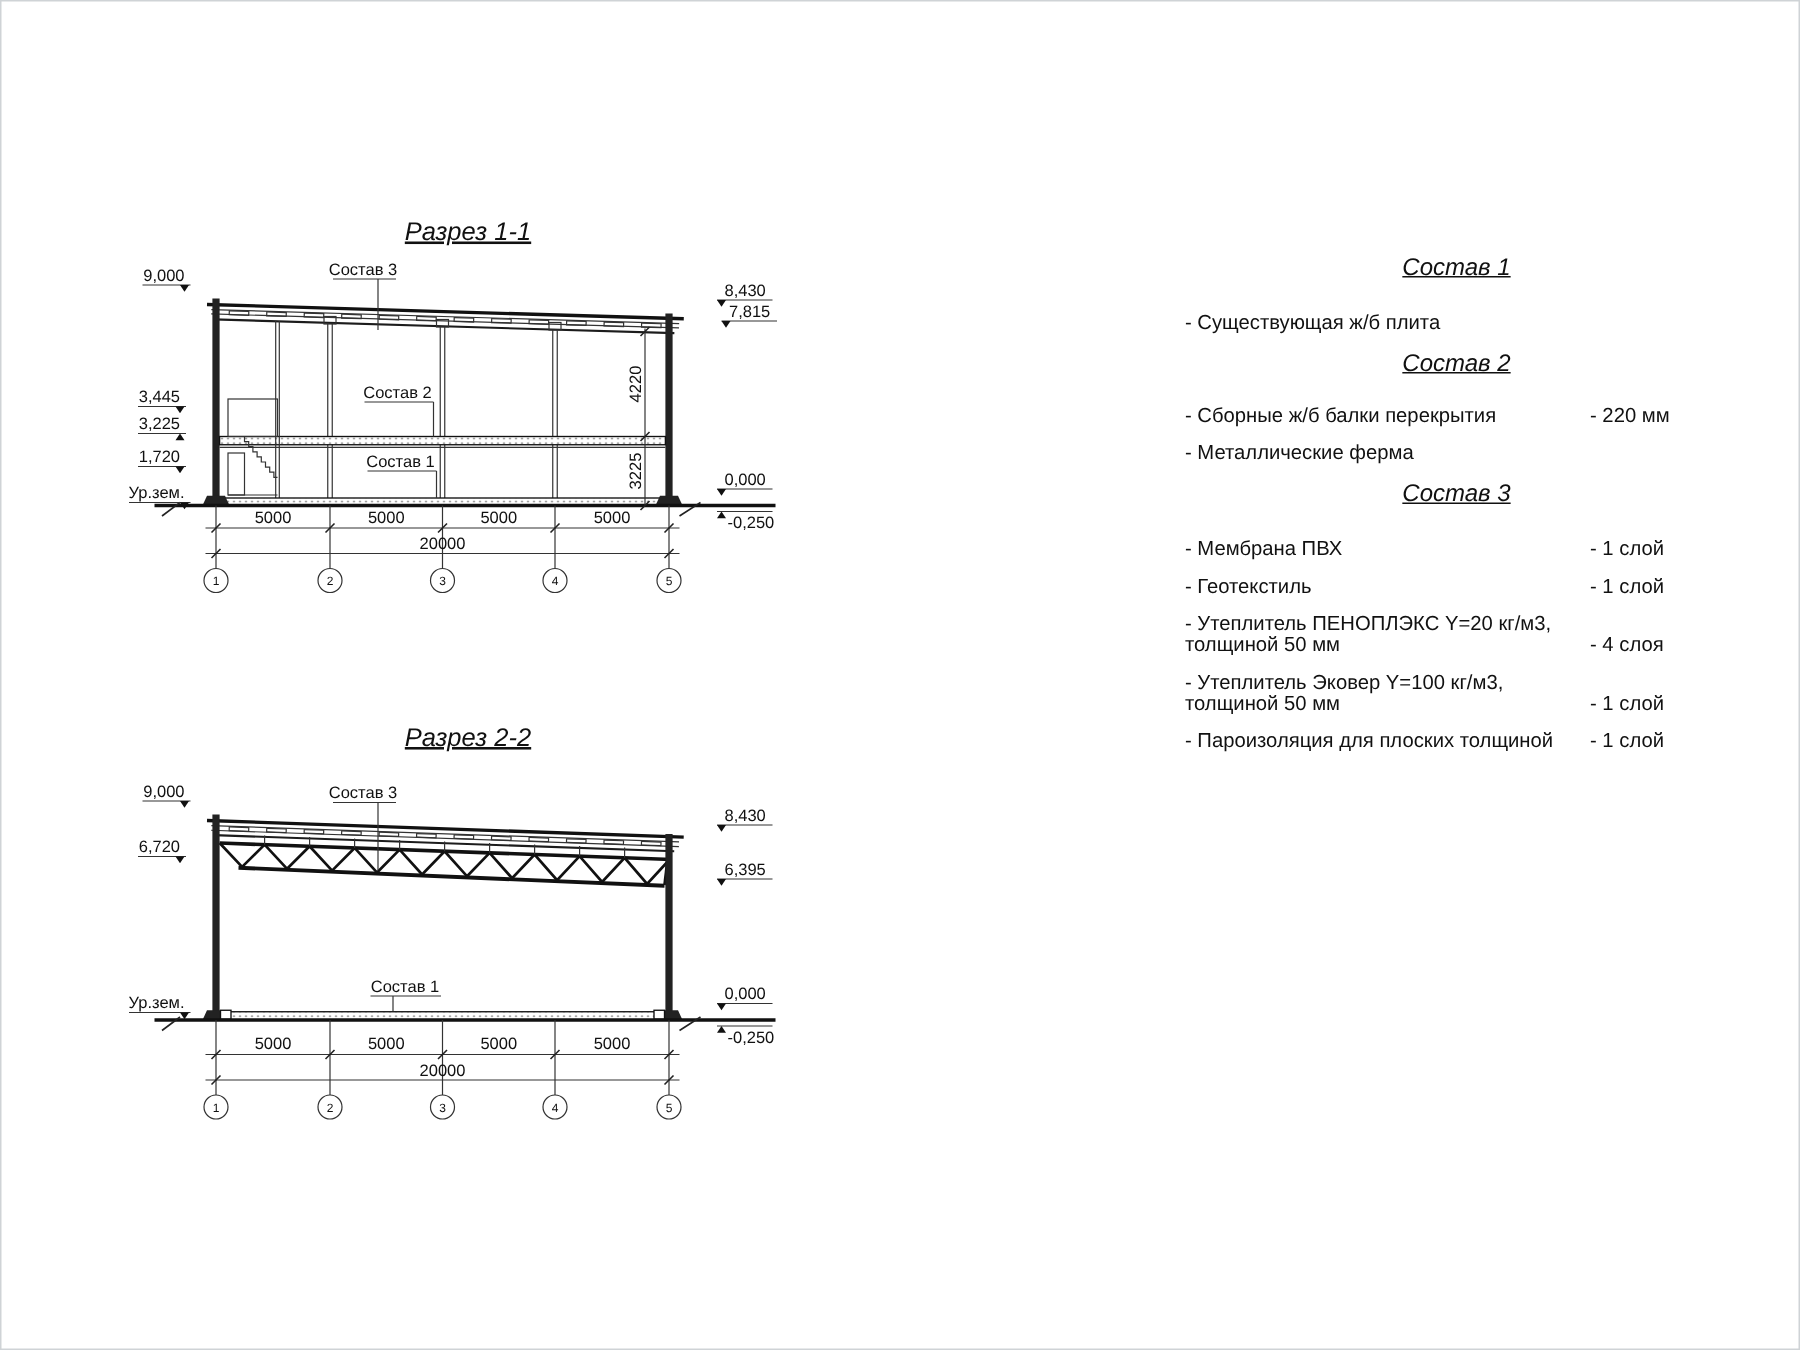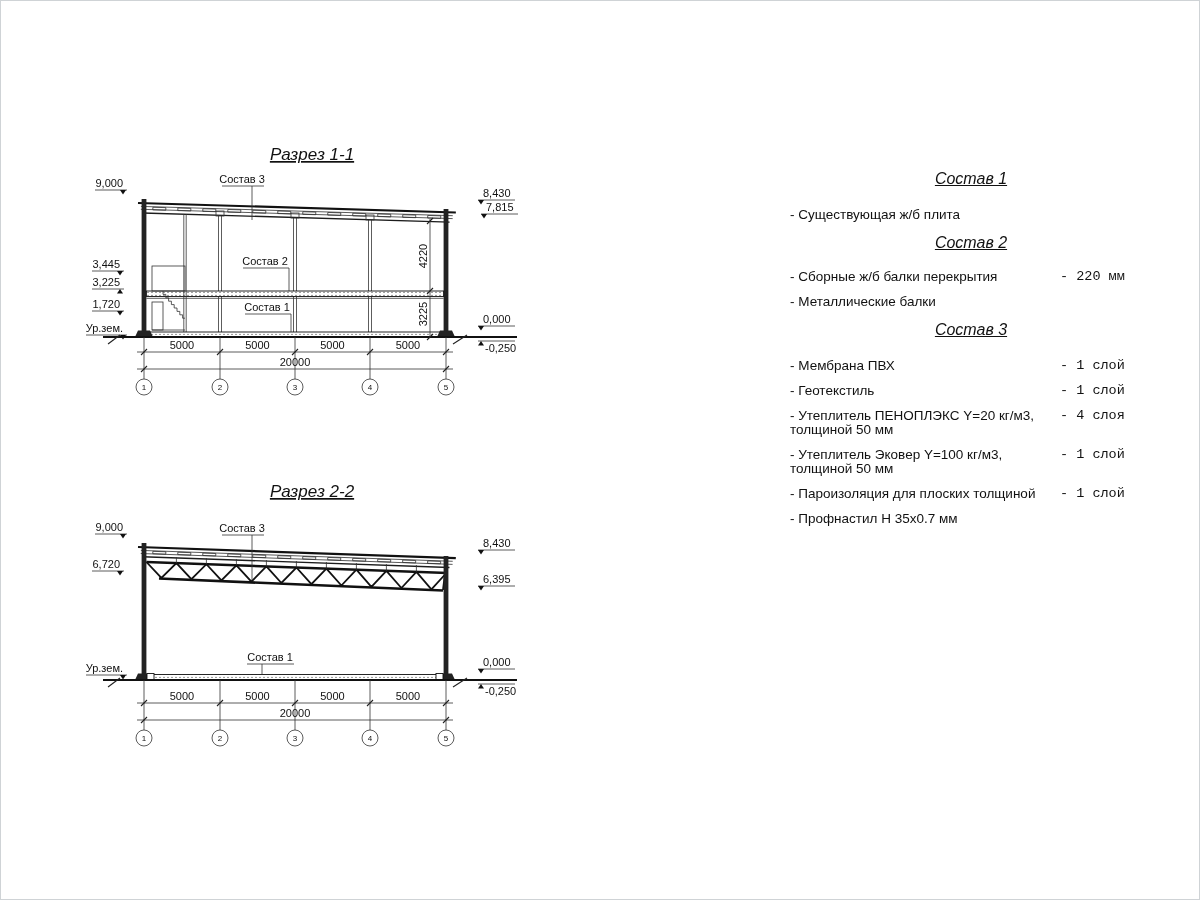--- a/index.html
+++ b/index.html
@@ -14,23 +14,23 @@
   .thin{stroke:#333;stroke-width:.8;fill:none;}
   .med{stroke:#1c1c1c;stroke-width:1.4;fill:none;}
   .thick{stroke:#111;stroke-width:2.2;fill:none;}
   .tick{stroke:#222;stroke-width:1.1;}
   .flag{fill:#111;}
   .specs{position:absolute;left:790px;top:172px;width:362px;font-size:13.5px;line-height:14px;color:#111;}
   .spec-title{font-size:16px;font-style:italic;font-weight:normal;text-align:center;
               text-decoration:underline;margin:0 0 22px 0;}
   .spec-title.mt2{margin-top:14px;margin-bottom:20px;}
   .spec-title.mt3{margin-top:14px;margin-bottom:22px;}
-  .spec-row{display:flex;align-items:flex-start;margin-bottom:11px;}
+  .spec-row{display:flex;align-items:flex-end;margin-bottom:11px;}
   .spec-name{flex:1 1 auto;white-space:pre-line;}
-  .spec-qty{flex:0 0 92px;text-align:left;font-family:Liberation Mono, monospace;}
+  .spec-qty{flex:0 0 92px;text-align:left;}
 </style>
 </head>
 <body>
 
 <div class="canvas">
   <div class="page-border"></div>
 
   <svg style="position:absolute;left:75px;top:135px;" width="470" height="280" viewBox="0 0 470 280">
     <defs>
       <pattern id="stip1" width="4" height="3" patternUnits="userSpaceOnUse">
@@ -358,21 +358,21 @@
       <span class="spec-name">- Существующая ж/б плита</span>
       <span class="spec-qty"></span>
     </div>
 
     <h3 class="spec-title mt2">Состав 2</h3>
     <div class="spec-row">
       <span class="spec-name">- Сборные ж/б балки перекрытия</span>
       <span class="spec-qty">- 220 мм</span>
     </div>
     <div class="spec-row">
-      <span class="spec-name">- Металлические балки</span>
+      <span class="spec-name">- Металлические ферма</span>
       <span class="spec-qty"></span>
     </div>
 
     <h3 class="spec-title mt3">Состав 3</h3>
     <div class="spec-row">
       <span class="spec-name">- Мембрана ПВХ</span>
       <span class="spec-qty">- 1 слой</span>
     </div>
     <div class="spec-row">
       <span class="spec-name">- Геотекстиль</span>
@@ -385,18 +385,14 @@
     </div>
     <div class="spec-row">
       <span class="spec-name">- Утеплитель Эковер Y=100 кг/м3,
 толщиной 50 мм</span>
       <span class="spec-qty">- 1 слой</span>
     </div>
     <div class="spec-row">
       <span class="spec-name">- Пароизоляция для плоских толщиной</span>
       <span class="spec-qty">- 1 слой</span>
     </div>
-    <div class="spec-row">
-      <span class="spec-name">- Профнастил Н 35х0.7 мм</span>
-      <span class="spec-qty"></span>
-    </div>
   </div>
 </div>
 
 </body></html>

